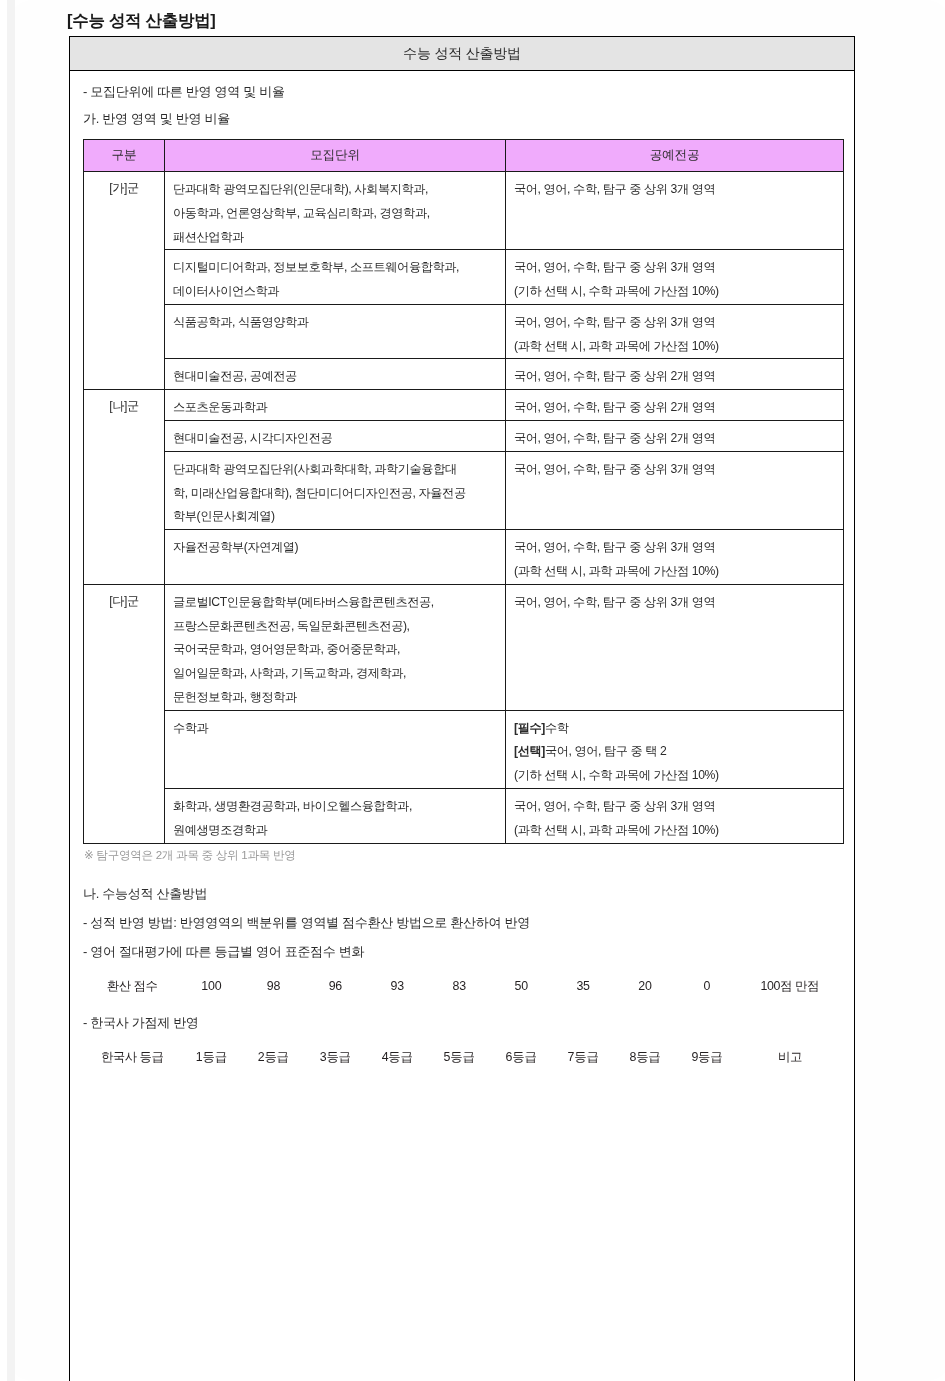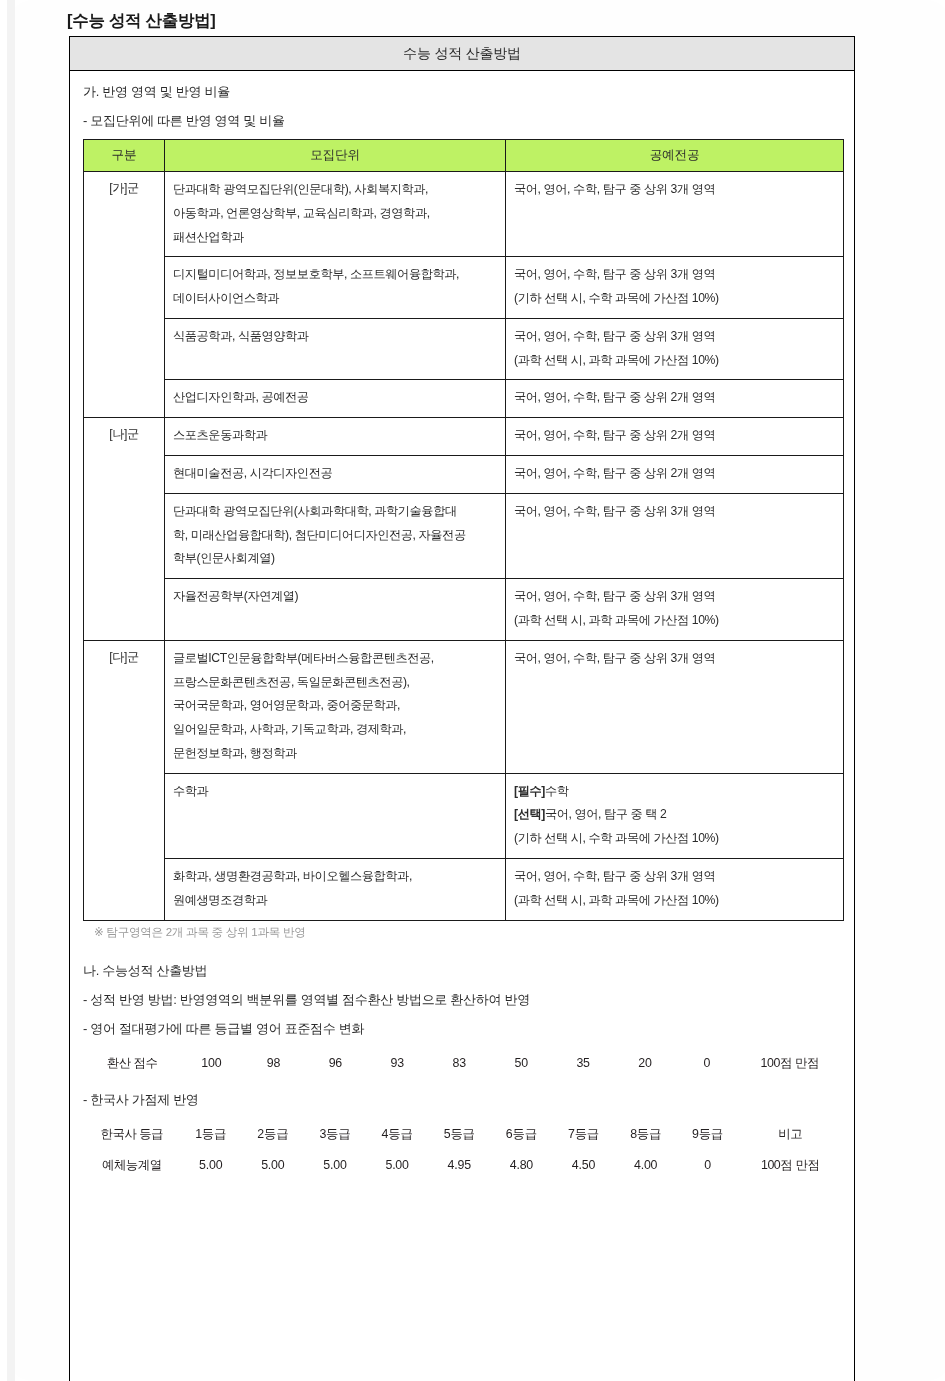--- a/index.html
+++ b/index.html
@@ -82,25 +82,25 @@
   table.grid {
     border-collapse: collapse;
     table-layout: fixed;
     font-size: 12.2px;
     letter-spacing: -0.4px;
     color: #2b2b2b;
   }
   table.grid td, table.grid th {
     border: 1px solid #1a1a1a;
     vertical-align: top;
-    padding: 6px 8px 7px 8px;
+    padding: 6px 8px 0 8px;
     font-weight: normal;
   }
   table.grid thead th {
-    background: #bef264;
+    background: #f0abfc;
     text-align: center;
     vertical-align: middle;
     padding: 7px 4px;
     font-size: 12.6px;
     letter-spacing: -0.2px;
   }
 
   
   #main-table { width: 760px; margin-bottom: 0; }
   #main-table col.c-group { width: 81px; }
@@ -114,21 +114,21 @@
   }
   #main-table td.unit-cell, #main-table td.area-cell {
     line-height: 1.95;
   }
   #main-table td .b { font-weight: bold; }
 
   .note-star {
     font-size: 11.6px;
     letter-spacing: -0.3px;
     color: #9a9a9a;
-    margin: 4px 0 0 11px;
+    margin: 4px 0 0 1px;
     white-space: nowrap;
   }
 
   
   table.score { width: 760px; margin: 2px 0 0 0; font-size: 12.4px; }
   table.score td {
     text-align: center;
     vertical-align: middle;
     padding: 7px 2px;
     letter-spacing: -0.2px;
@@ -145,22 +145,22 @@
 
 <div class="page">
   <div class="left-strip"></div>
 
   <div class="doc-title">[수능 성적 산출방법]</div>
 
   <div class="outer-box">
     <div class="band">수능 성적 산출방법</div>
 
     <div class="body-area">
+      <div class="line sub">- 모집단위에 따른 반영 영역 및 비율</div>
       <div class="line">가. 반영 영역 및 반영 비율</div>
-      <div class="line sub">- 모집단위에 따른 반영 영역 및 비율</div>
 
       <table class="grid" id="main-table">
         <colgroup>
           <col class="c-group">
             <col class="c-unit">
             <col class="c-area">
         </colgroup>
         <thead>
           <tr>
             <th>구분</th>
@@ -176,21 +176,21 @@
             </tr>
             <tr>
               <td class="unit-cell">디지털미디어학과, 정보보호학부, 소프트웨어융합학과,<br>데이터사이언스학과</td>
               <td class="area-cell">국어, 영어, 수학, 탐구 중 상위 3개 영역<br>(기하 선택 시, 수학 과목에 가산점 10%)</td>
             </tr>
             <tr>
               <td class="unit-cell">식품공학과, 식품영양학과</td>
               <td class="area-cell">국어, 영어, 수학, 탐구 중 상위 3개 영역<br>(과학 선택 시, 과학 과목에 가산점 10%)</td>
             </tr>
             <tr>
-              <td class="unit-cell">산업디자인학과, 공예전공</td>
+              <td class="unit-cell">현대미술전공, 공예전공</td>
               <td class="area-cell">국어, 영어, 수학, 탐구 중 상위 2개 영역</td>
             </tr>
             <tr>
               <td class="group-cell" rowspan="4">[나]군</td>
               <td class="unit-cell">스포츠운동과학과</td>
               <td class="area-cell">국어, 영어, 수학, 탐구 중 상위 2개 영역</td>
             </tr>
             <tr>
               <td class="unit-cell">현대미술전공, 시각디자인전공</td>
               <td class="area-cell">국어, 영어, 수학, 탐구 중 상위 2개 영역</td>
@@ -279,30 +279,17 @@
               <td class="">2등급</td>
               <td class="">3등급</td>
               <td class="">4등급</td>
               <td class="">5등급</td>
               <td class="">6등급</td>
               <td class="">7등급</td>
               <td class="">8등급</td>
               <td class="">9등급</td>
               <td class="note-cell">비고</td>
             </tr>
-            <tr>
-              <td class="label-cell">예체능계열</td>
-              <td>5.00</td>
-              <td>5.00</td>
-              <td>5.00</td>
-              <td>5.00</td>
-              <td>4.95</td>
-              <td>4.80</td>
-              <td>4.50</td>
-              <td>4.00</td>
-              <td>0</td>
-              <td class="note-cell">100점 만점</td>
-            </tr>
           </tbody>
       </table>
     </div>
   </div>
 </div>
 
 </body></html>

